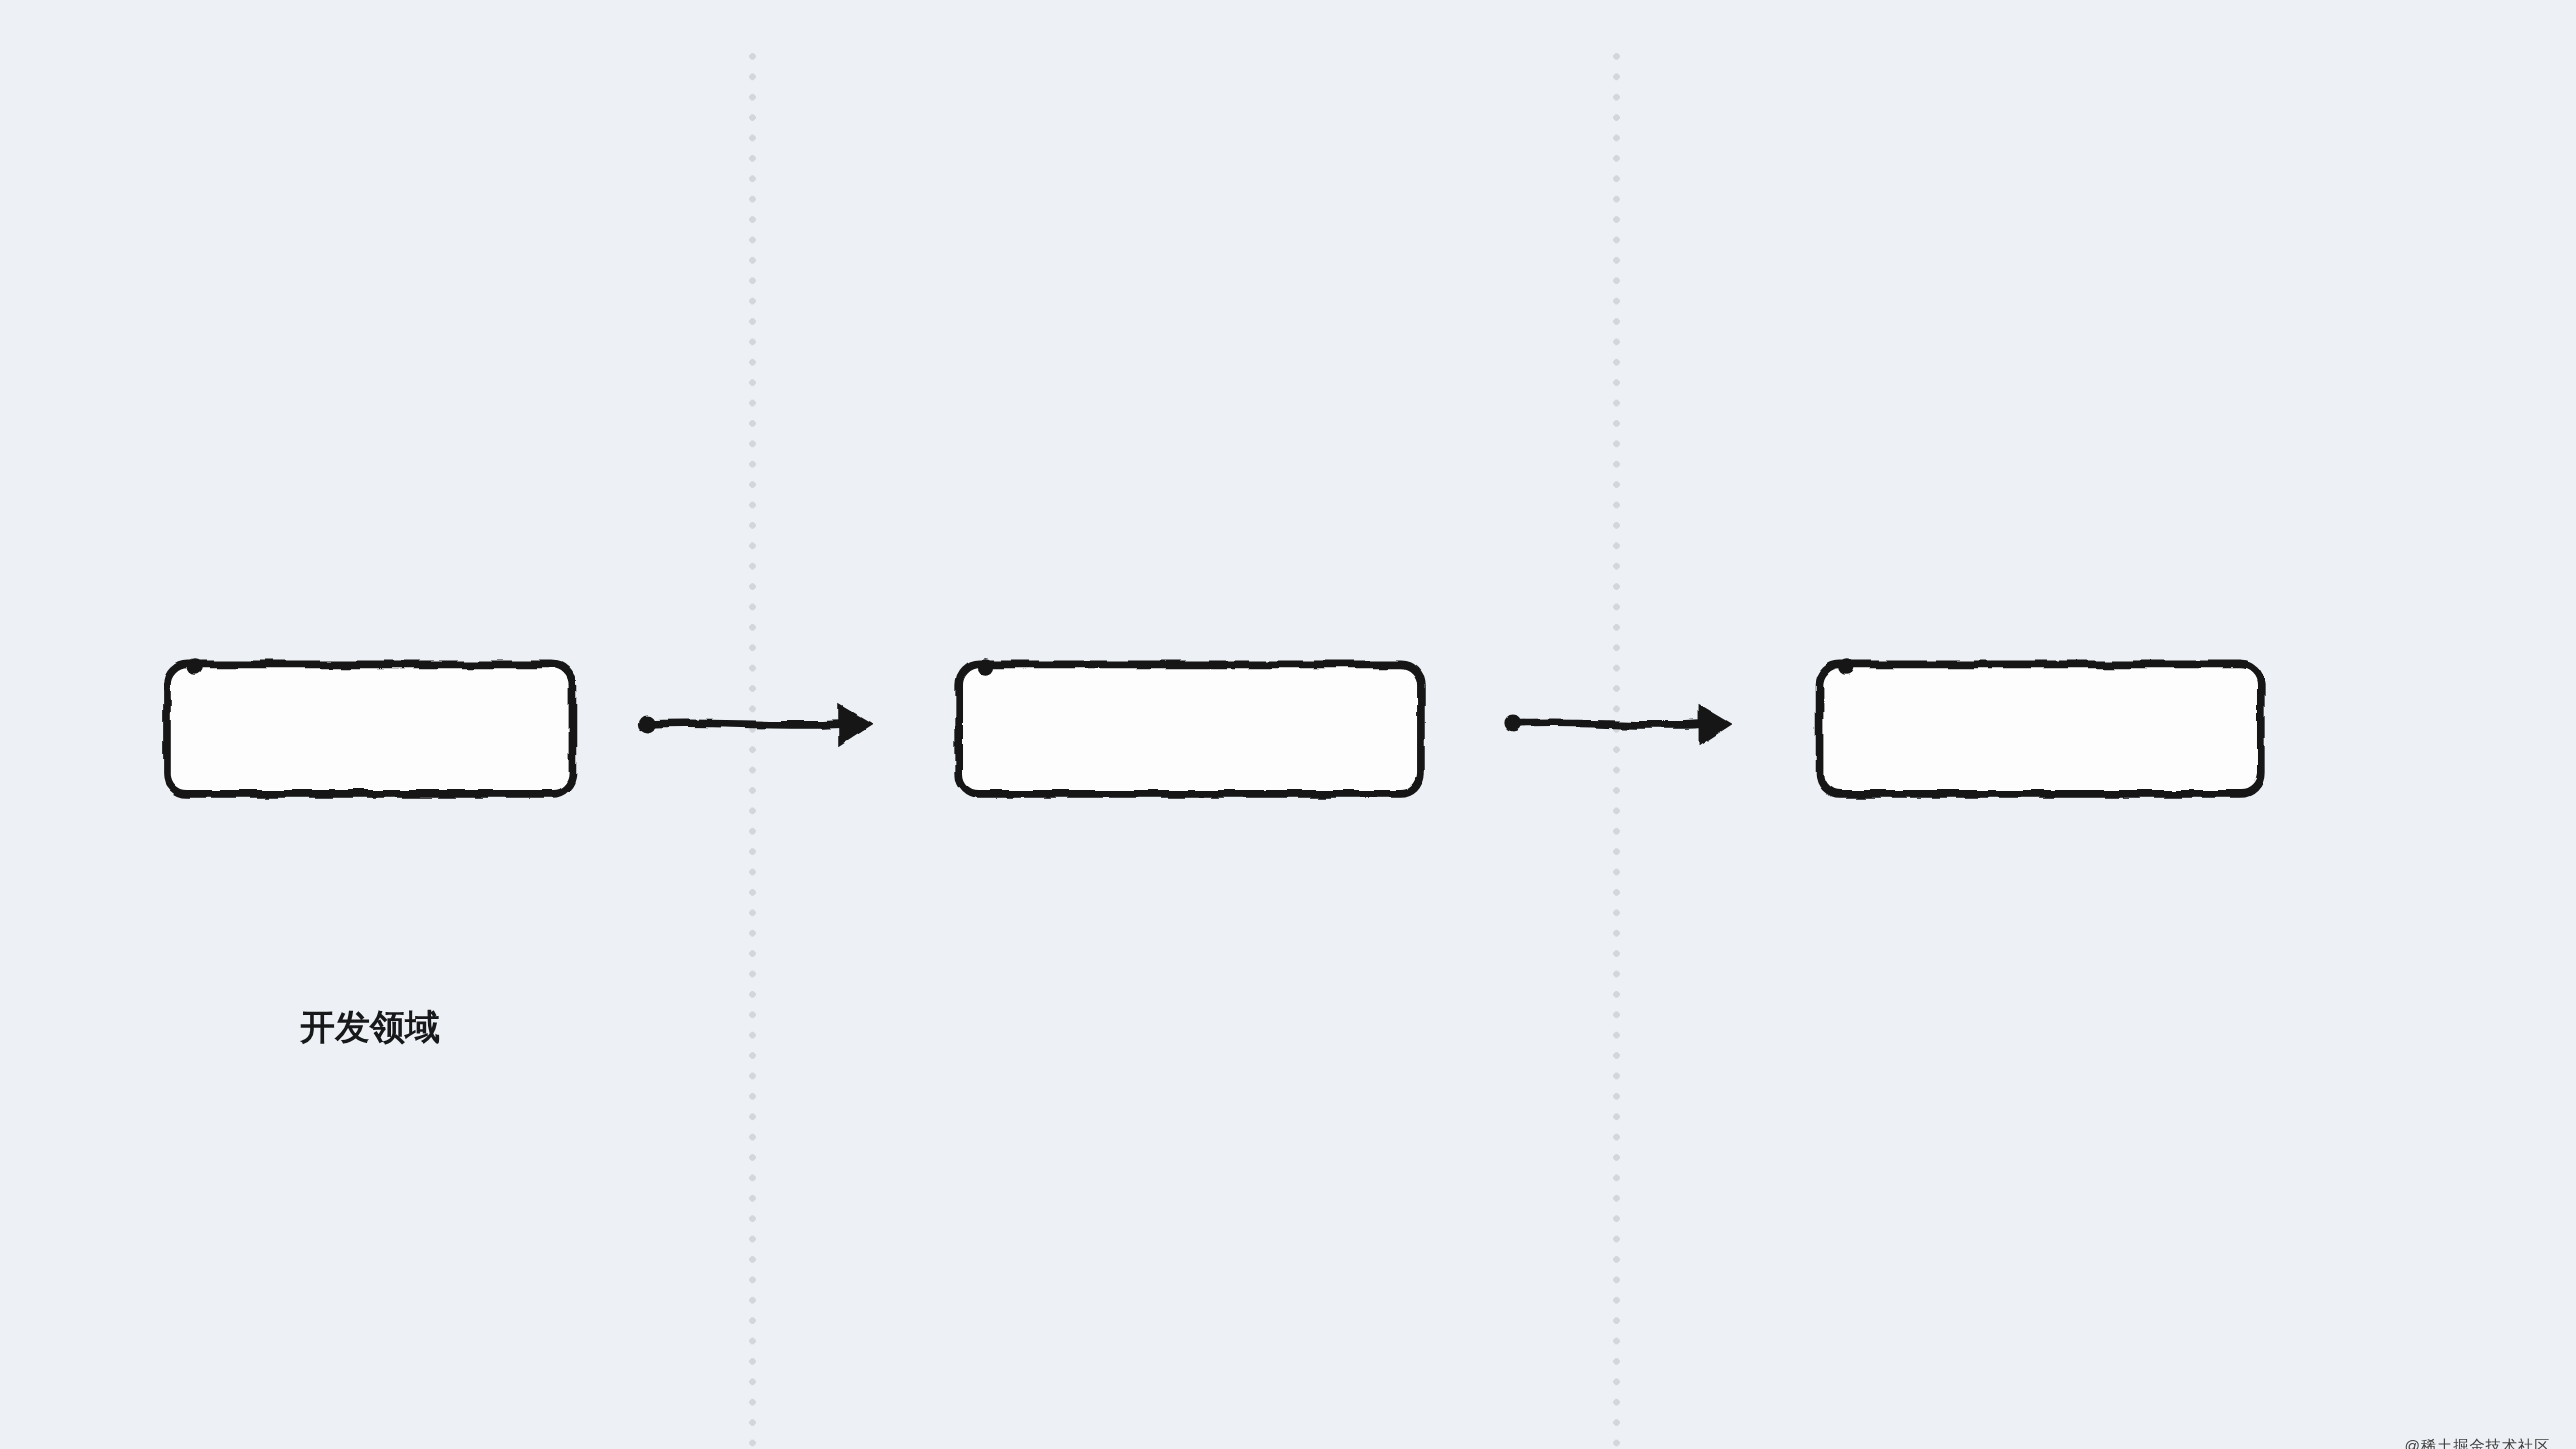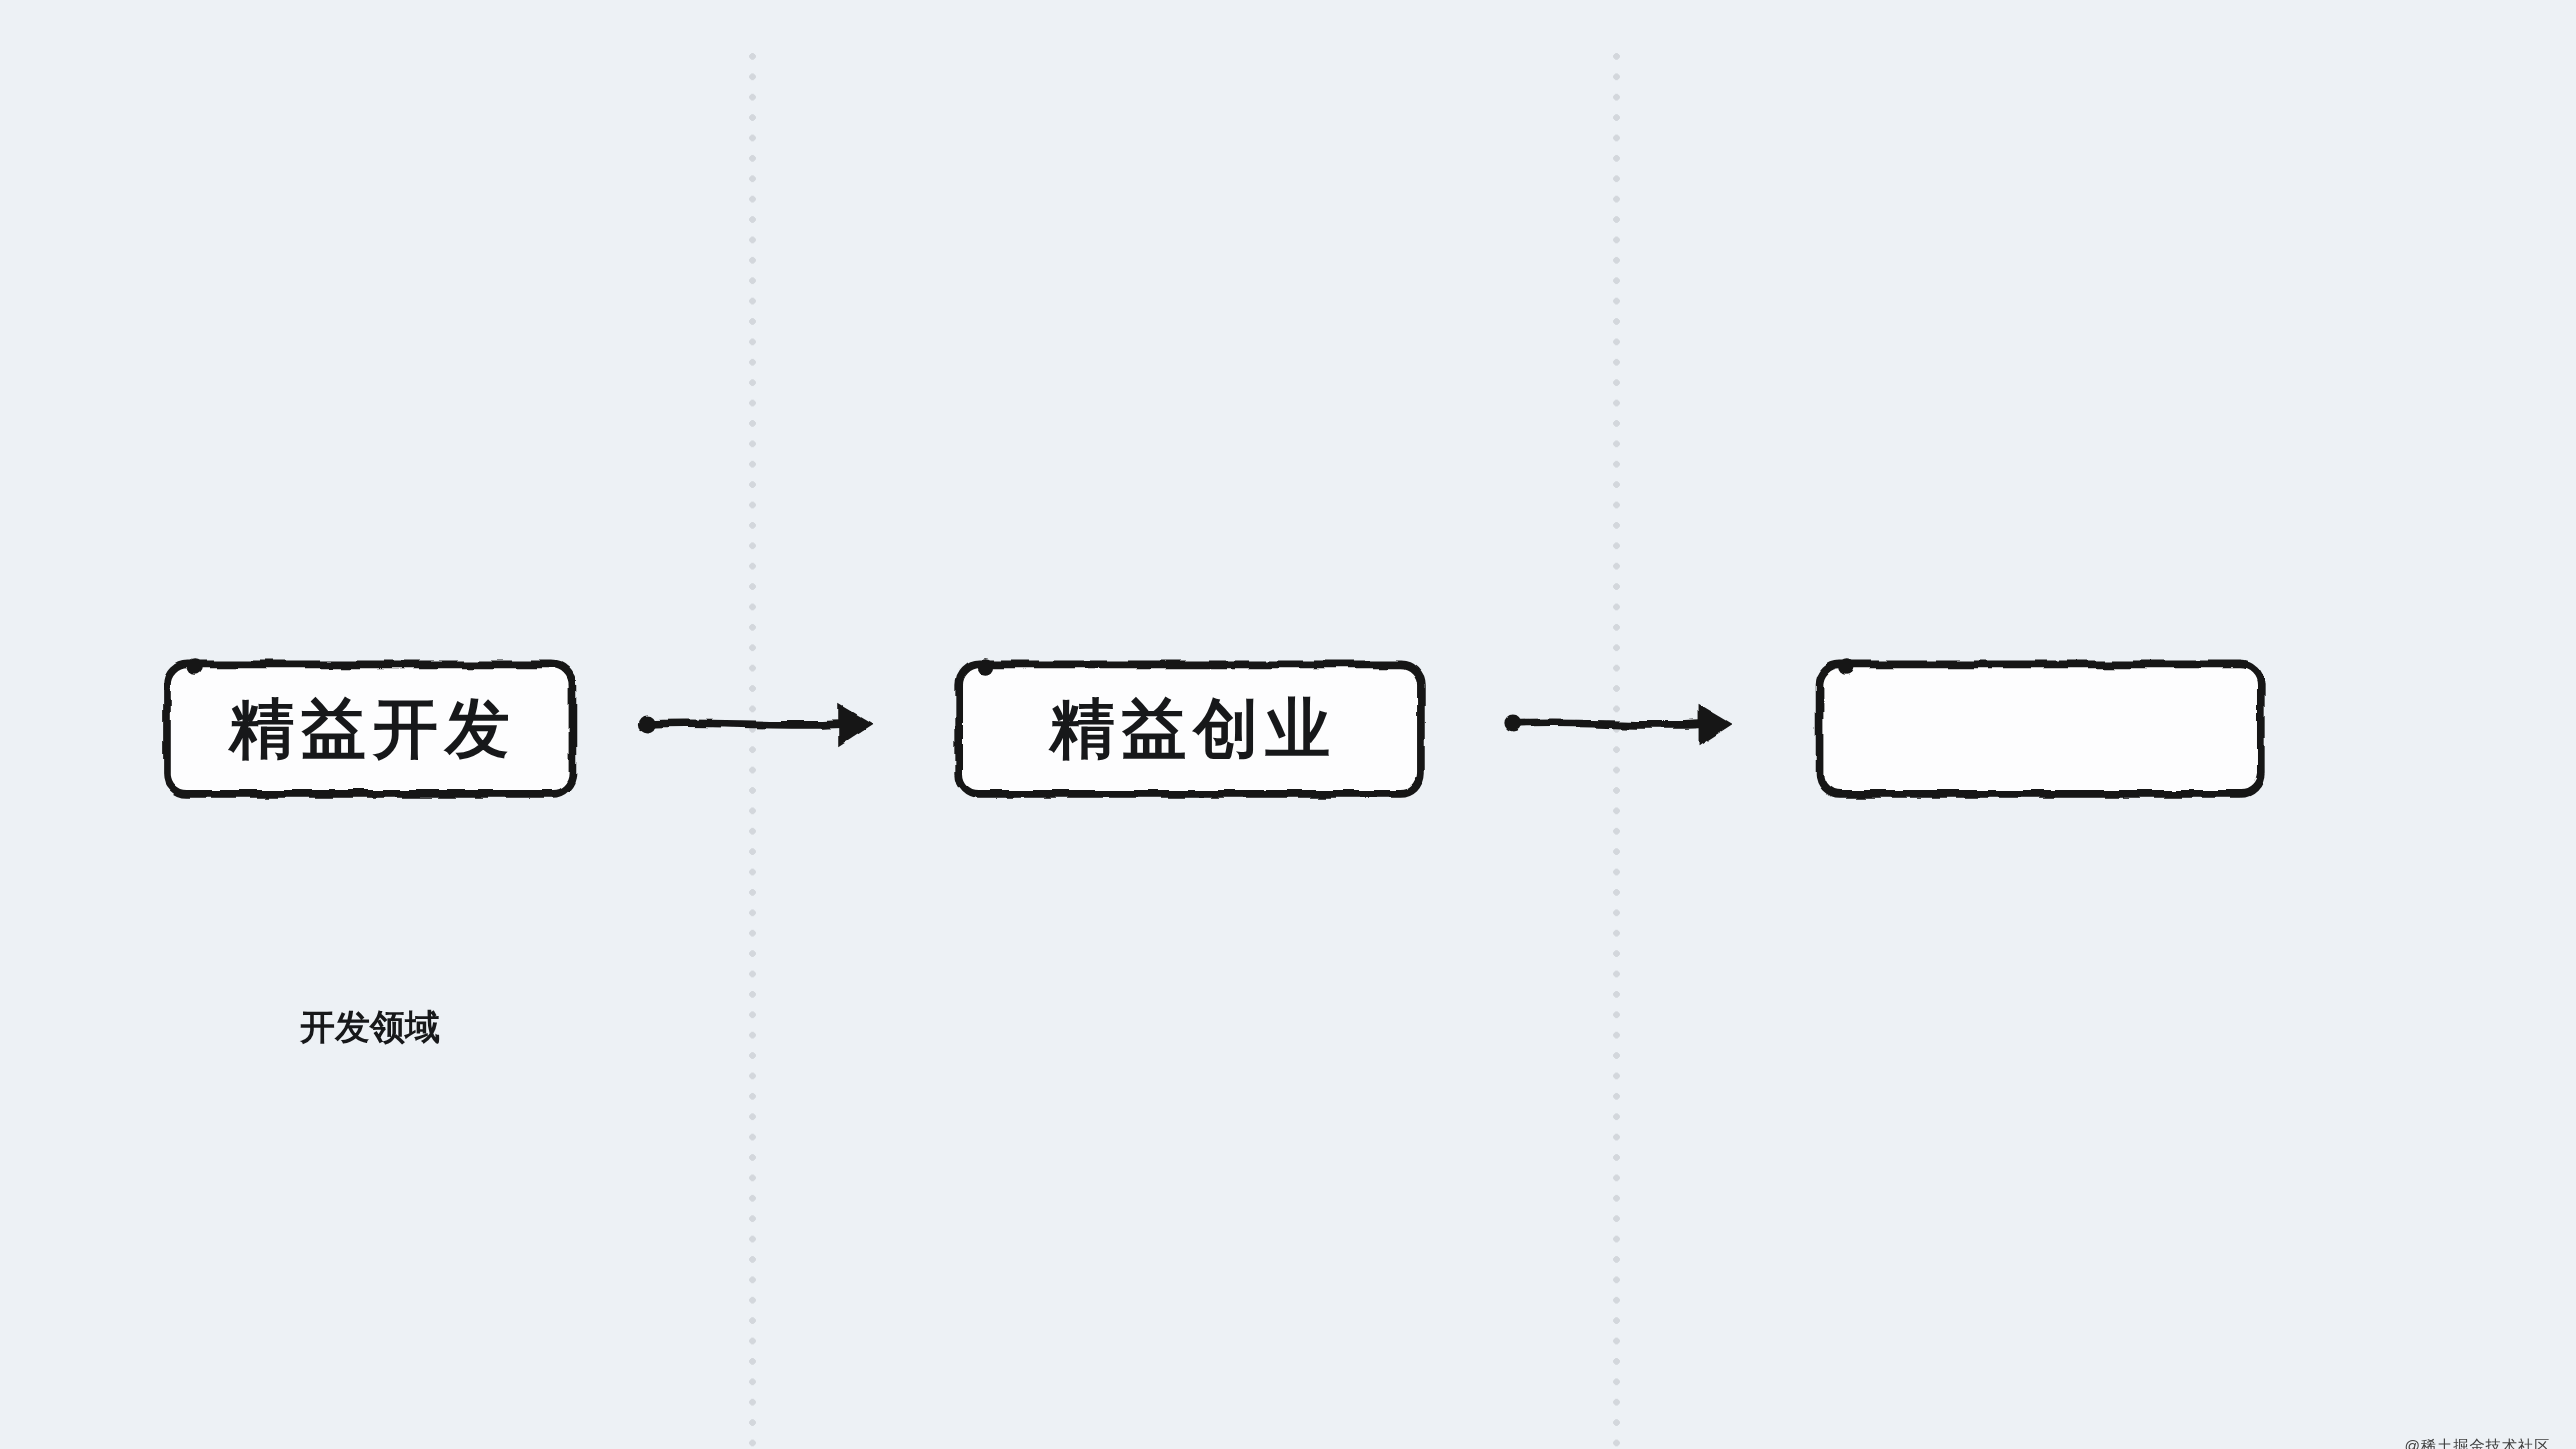--- a/index.html
+++ b/index.html
@@ -98,21 +98,19 @@
         <polygon class="edge-head" points="1024,850 984,826 984,876"></polygon>
       </g>
       <g>
         <circle class="edge-dot" cx="1776" cy="850" r="10"></circle>
         <path class="edge-line" d="M1776 850 C 1846 846, 1926 854, 1998 850"></path>
         <polygon class="edge-head" points="2034,850 1994,826 1994,876"></polygon>
       </g>
     </g>
   </svg>
 
-  <div class="node-label" id="node-label-1">精益开发</div>
-  <div class="node-label" id="node-label-2">精益创业</div>
 
   <div class="caption" id="caption-1">开发领域</div>
 
   <div class="watermark">@稀土掘金技术社区</div>
 
 </div>
 
 
 </body></html>

